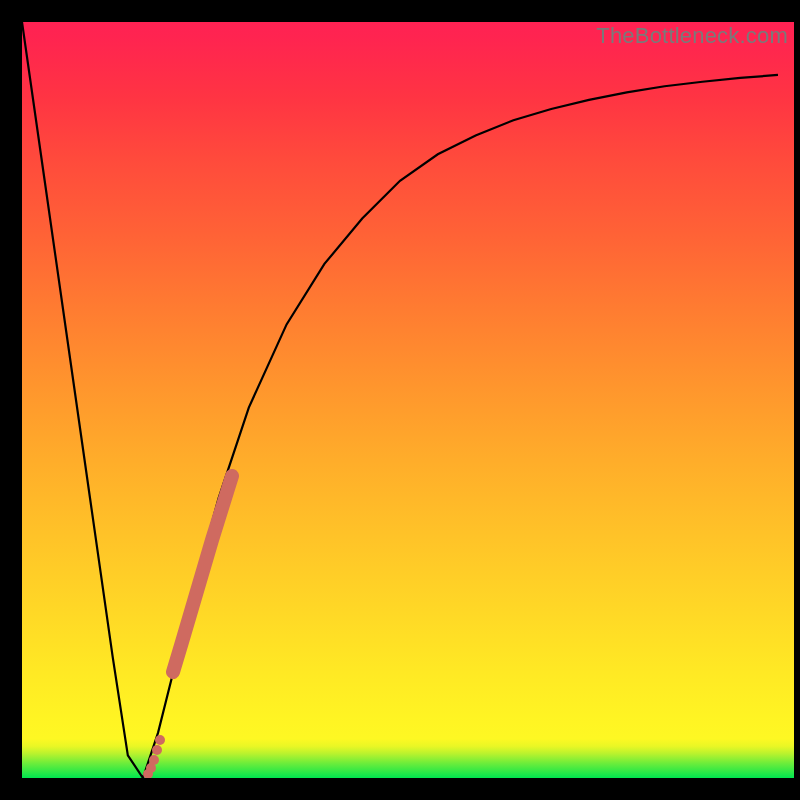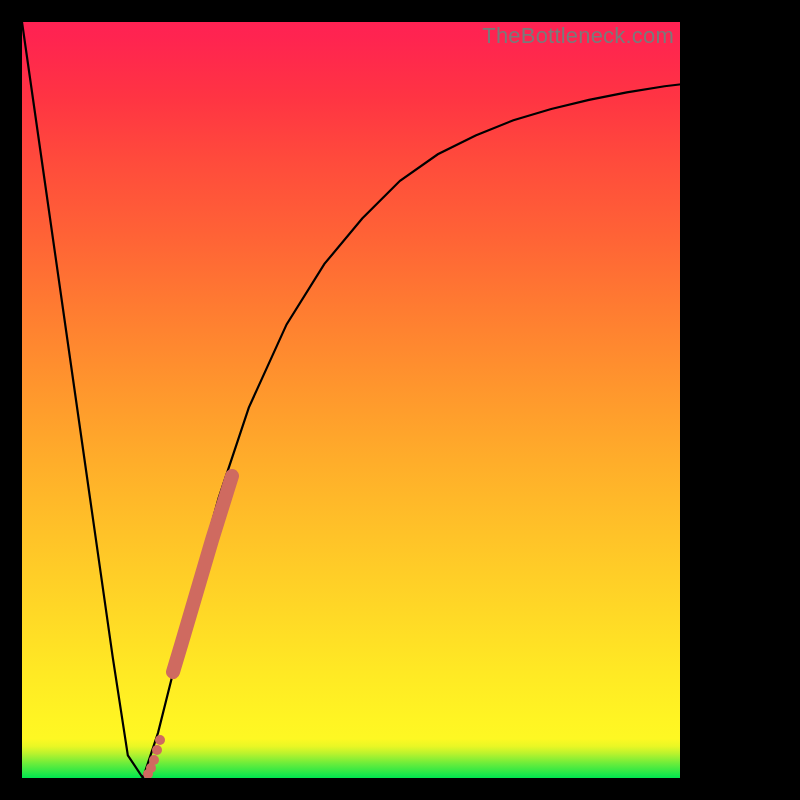--- a/index.html
+++ b/index.html
@@ -14,21 +14,21 @@
   .frame {
     position: relative;
     width: 800px;
     height: 800px;
     background: #000;
   }
   .plot {
     position: absolute;
     left: 22px;
     top: 22px;
-    width: 658px;
+    width: 772px;
     height: 756px;
     
     background: linear-gradient(to top,
       #00e54f 0%,
       #6fed3a 2%,
       #b8f22e 3.2%,
       #e9f725 4.2%,
       #fef823 5.2%,
       #fff423 8%,
       #ffe924 14%,

